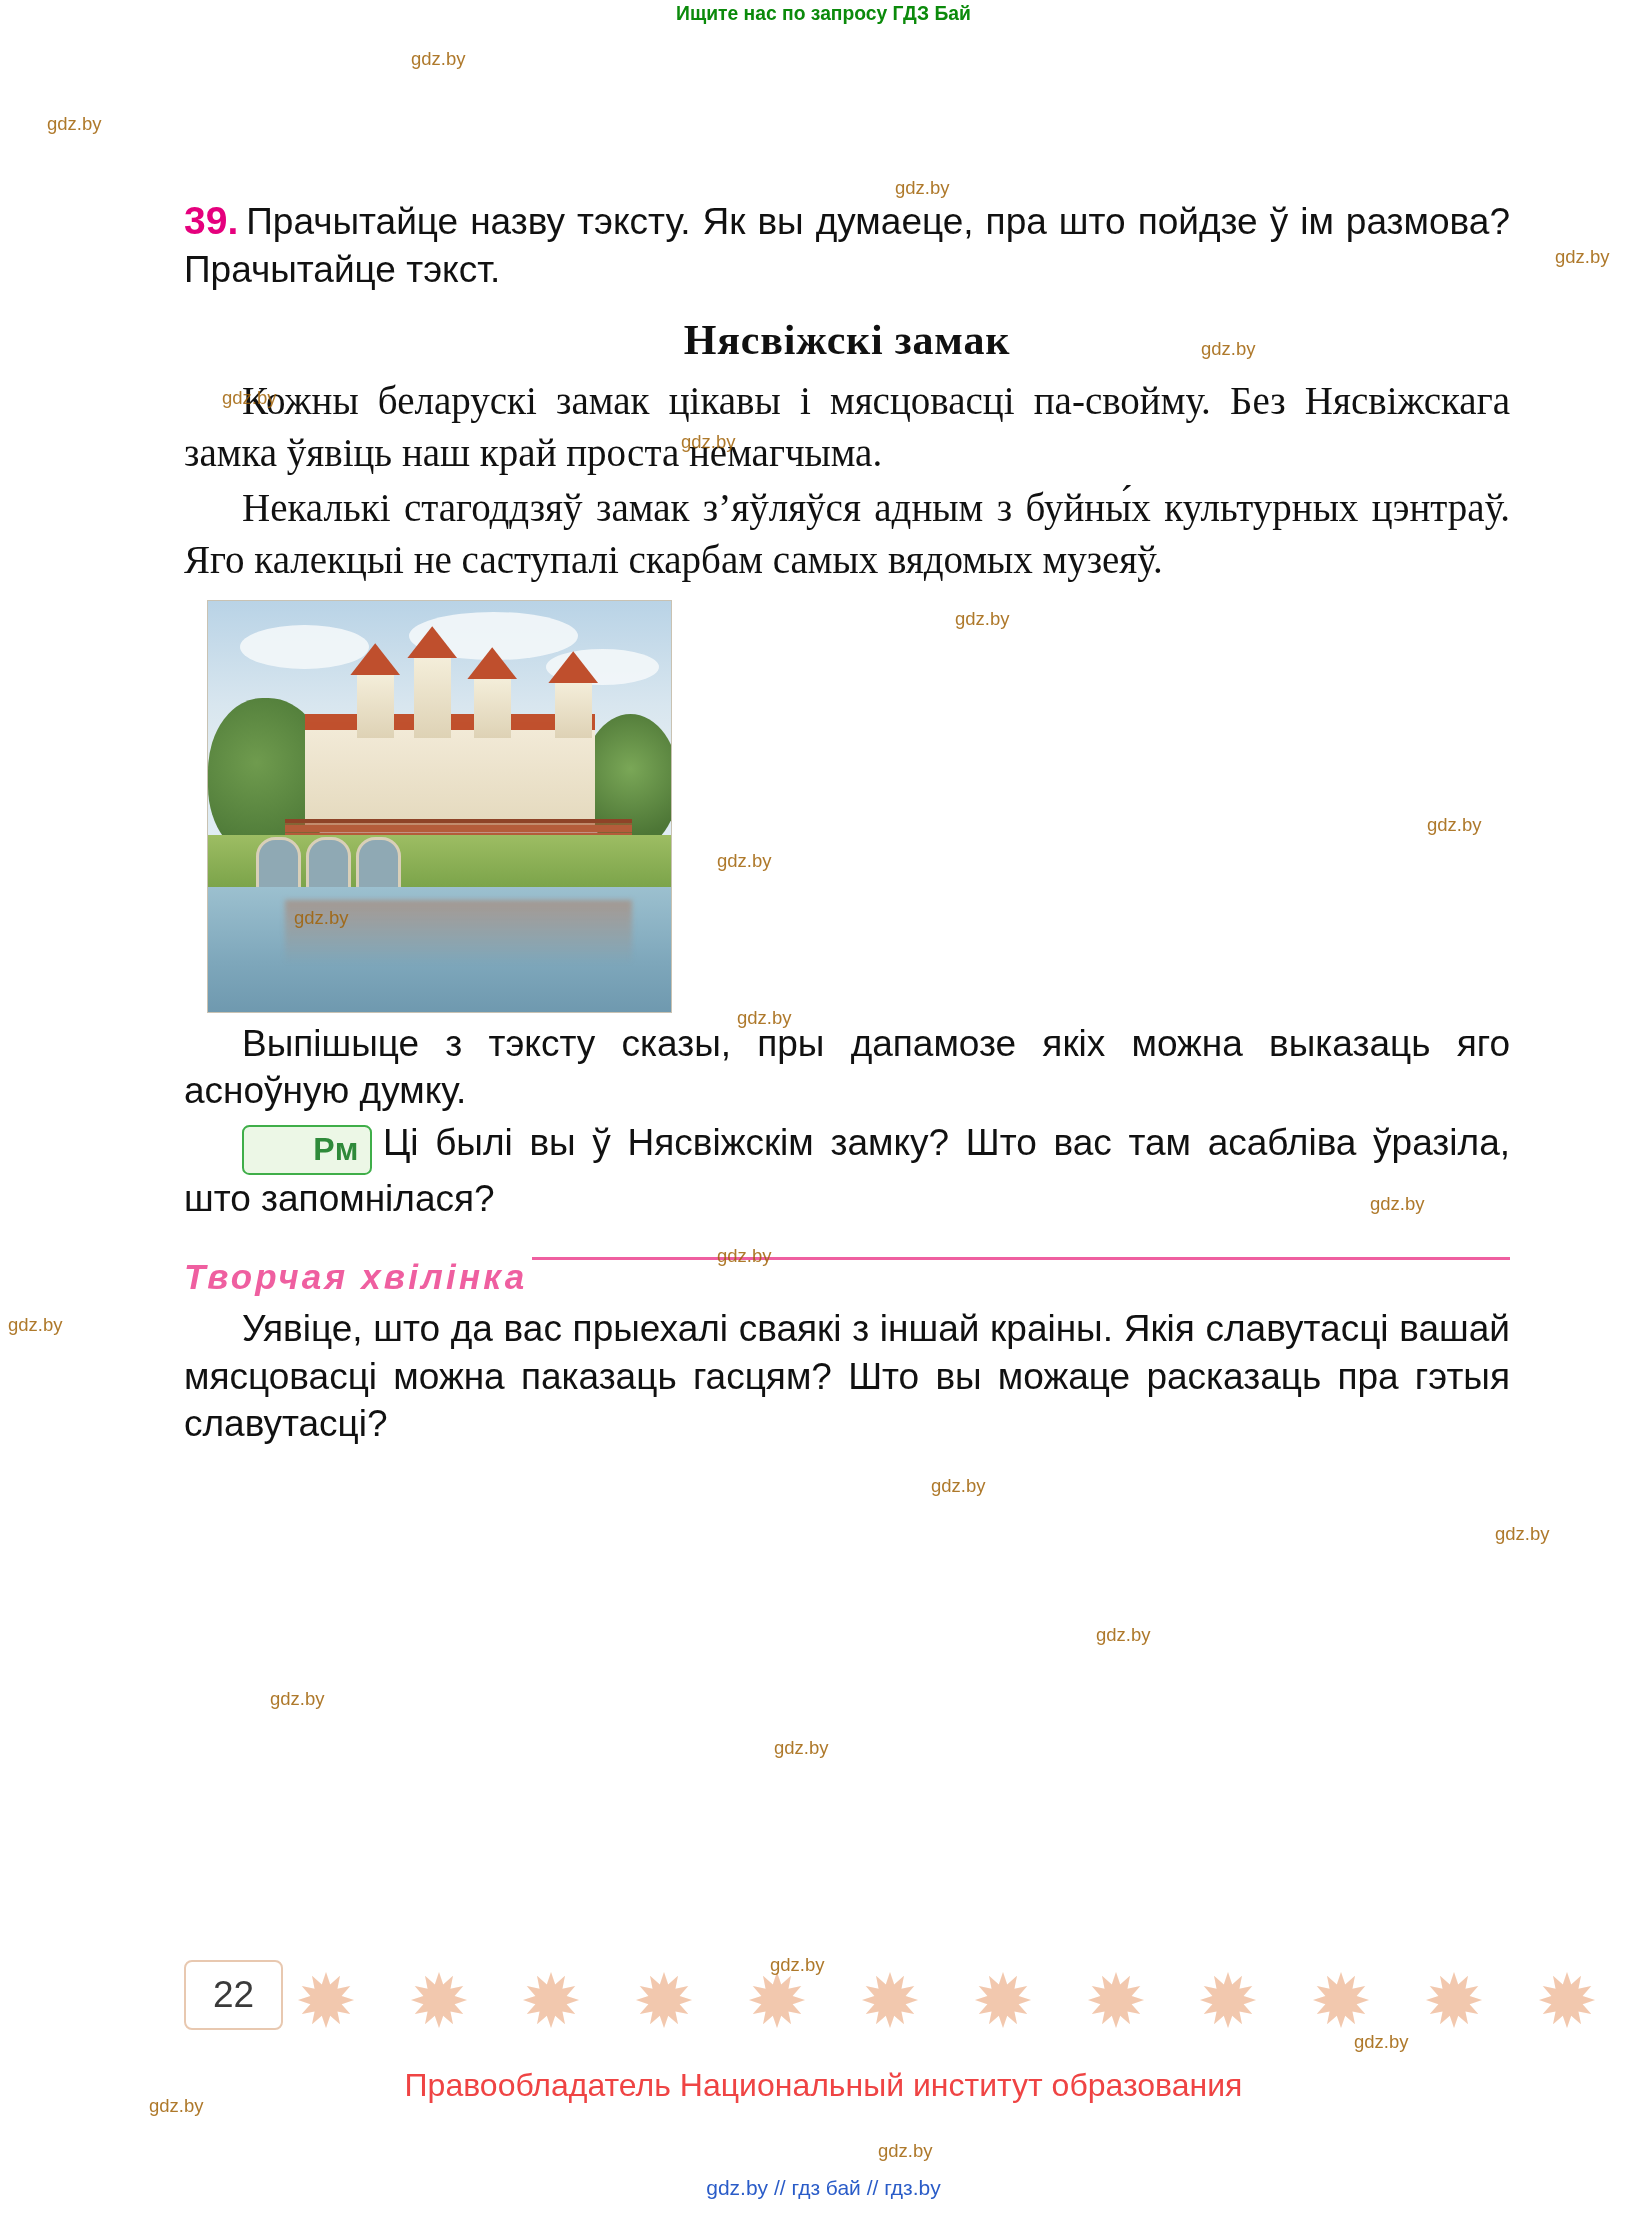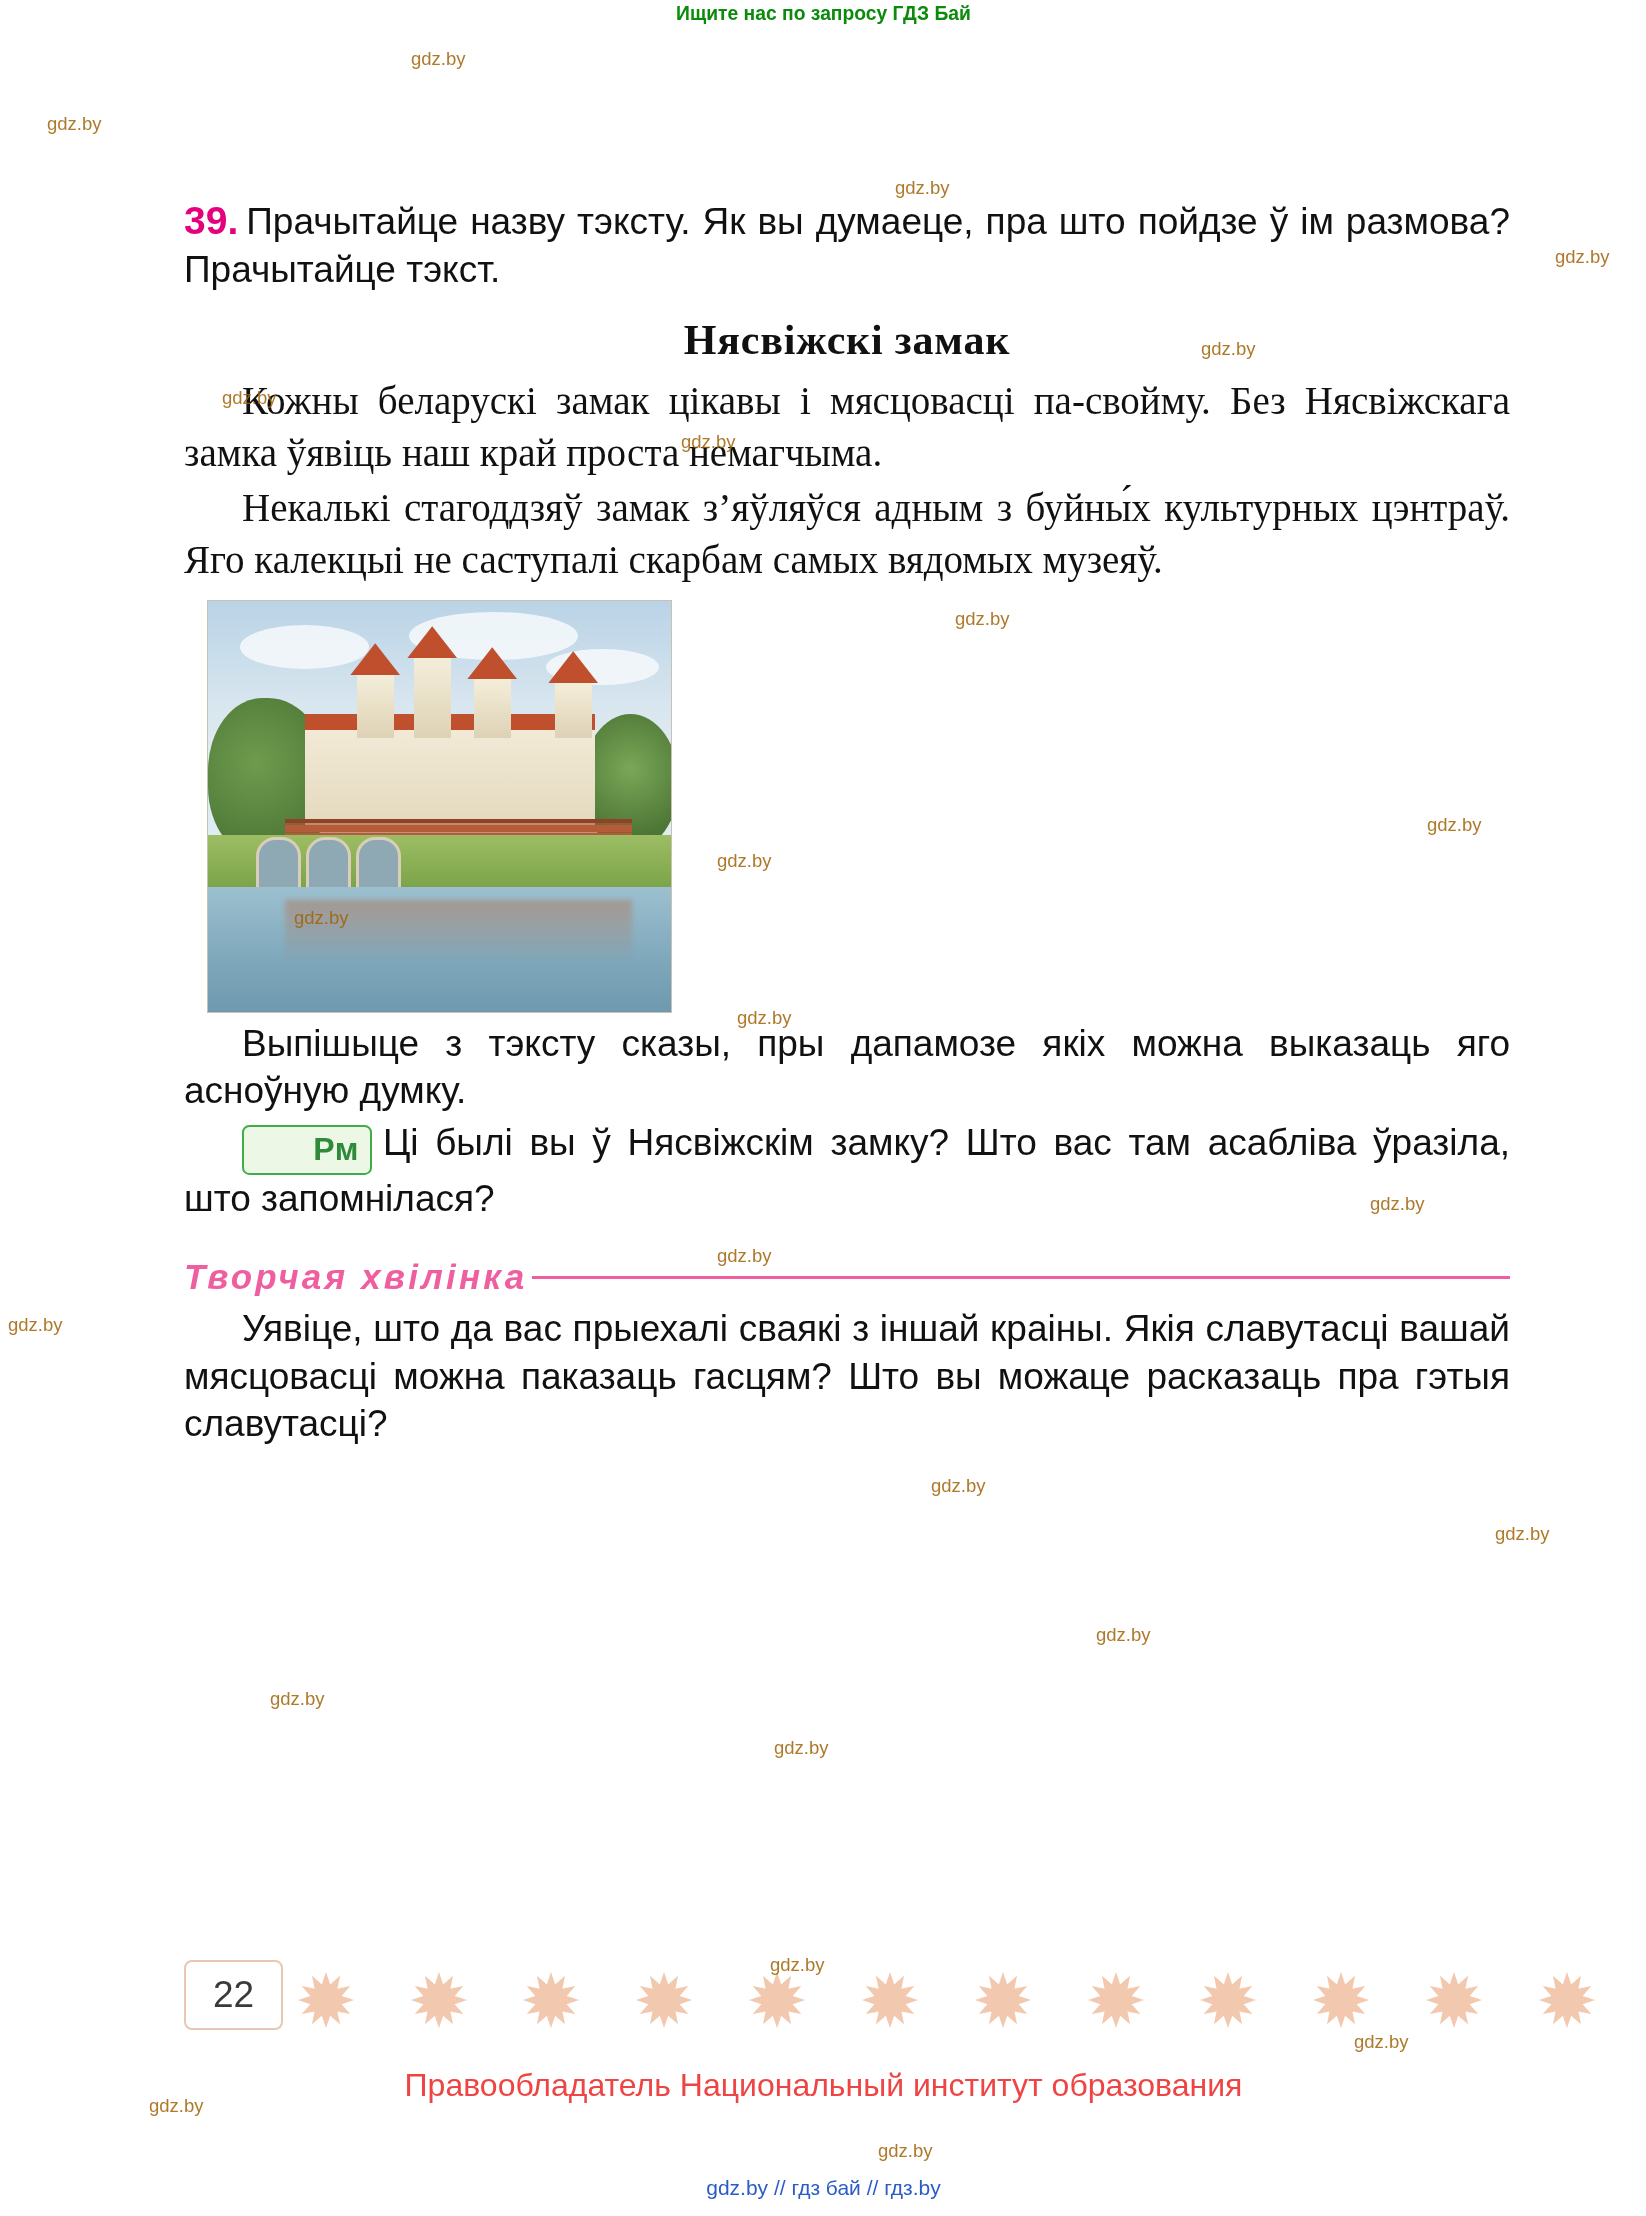--- a/index.html
+++ b/index.html
@@ -174,21 +174,20 @@
     font-weight: bold;
     font-size: 32px;
     padding: 1.6px 11.3px 3.2px 11.3px;
     vertical-align: -4.8px;
     margin-right: 11.3px;
     font-family: "Liberation Sans", sans-serif;
   }
 
   .creative-row {
     display: flex;
-    align-items: center;
     margin: 35px 0 8px 0;
   }
   .creative-title {
     color: #ef5fa0;
     font-style: italic;
     font-weight: bold;
     font-size: 35px;
     letter-spacing: 3.2px;
     white-space: nowrap;
     font-family: "Liberation Sans", sans-serif;

